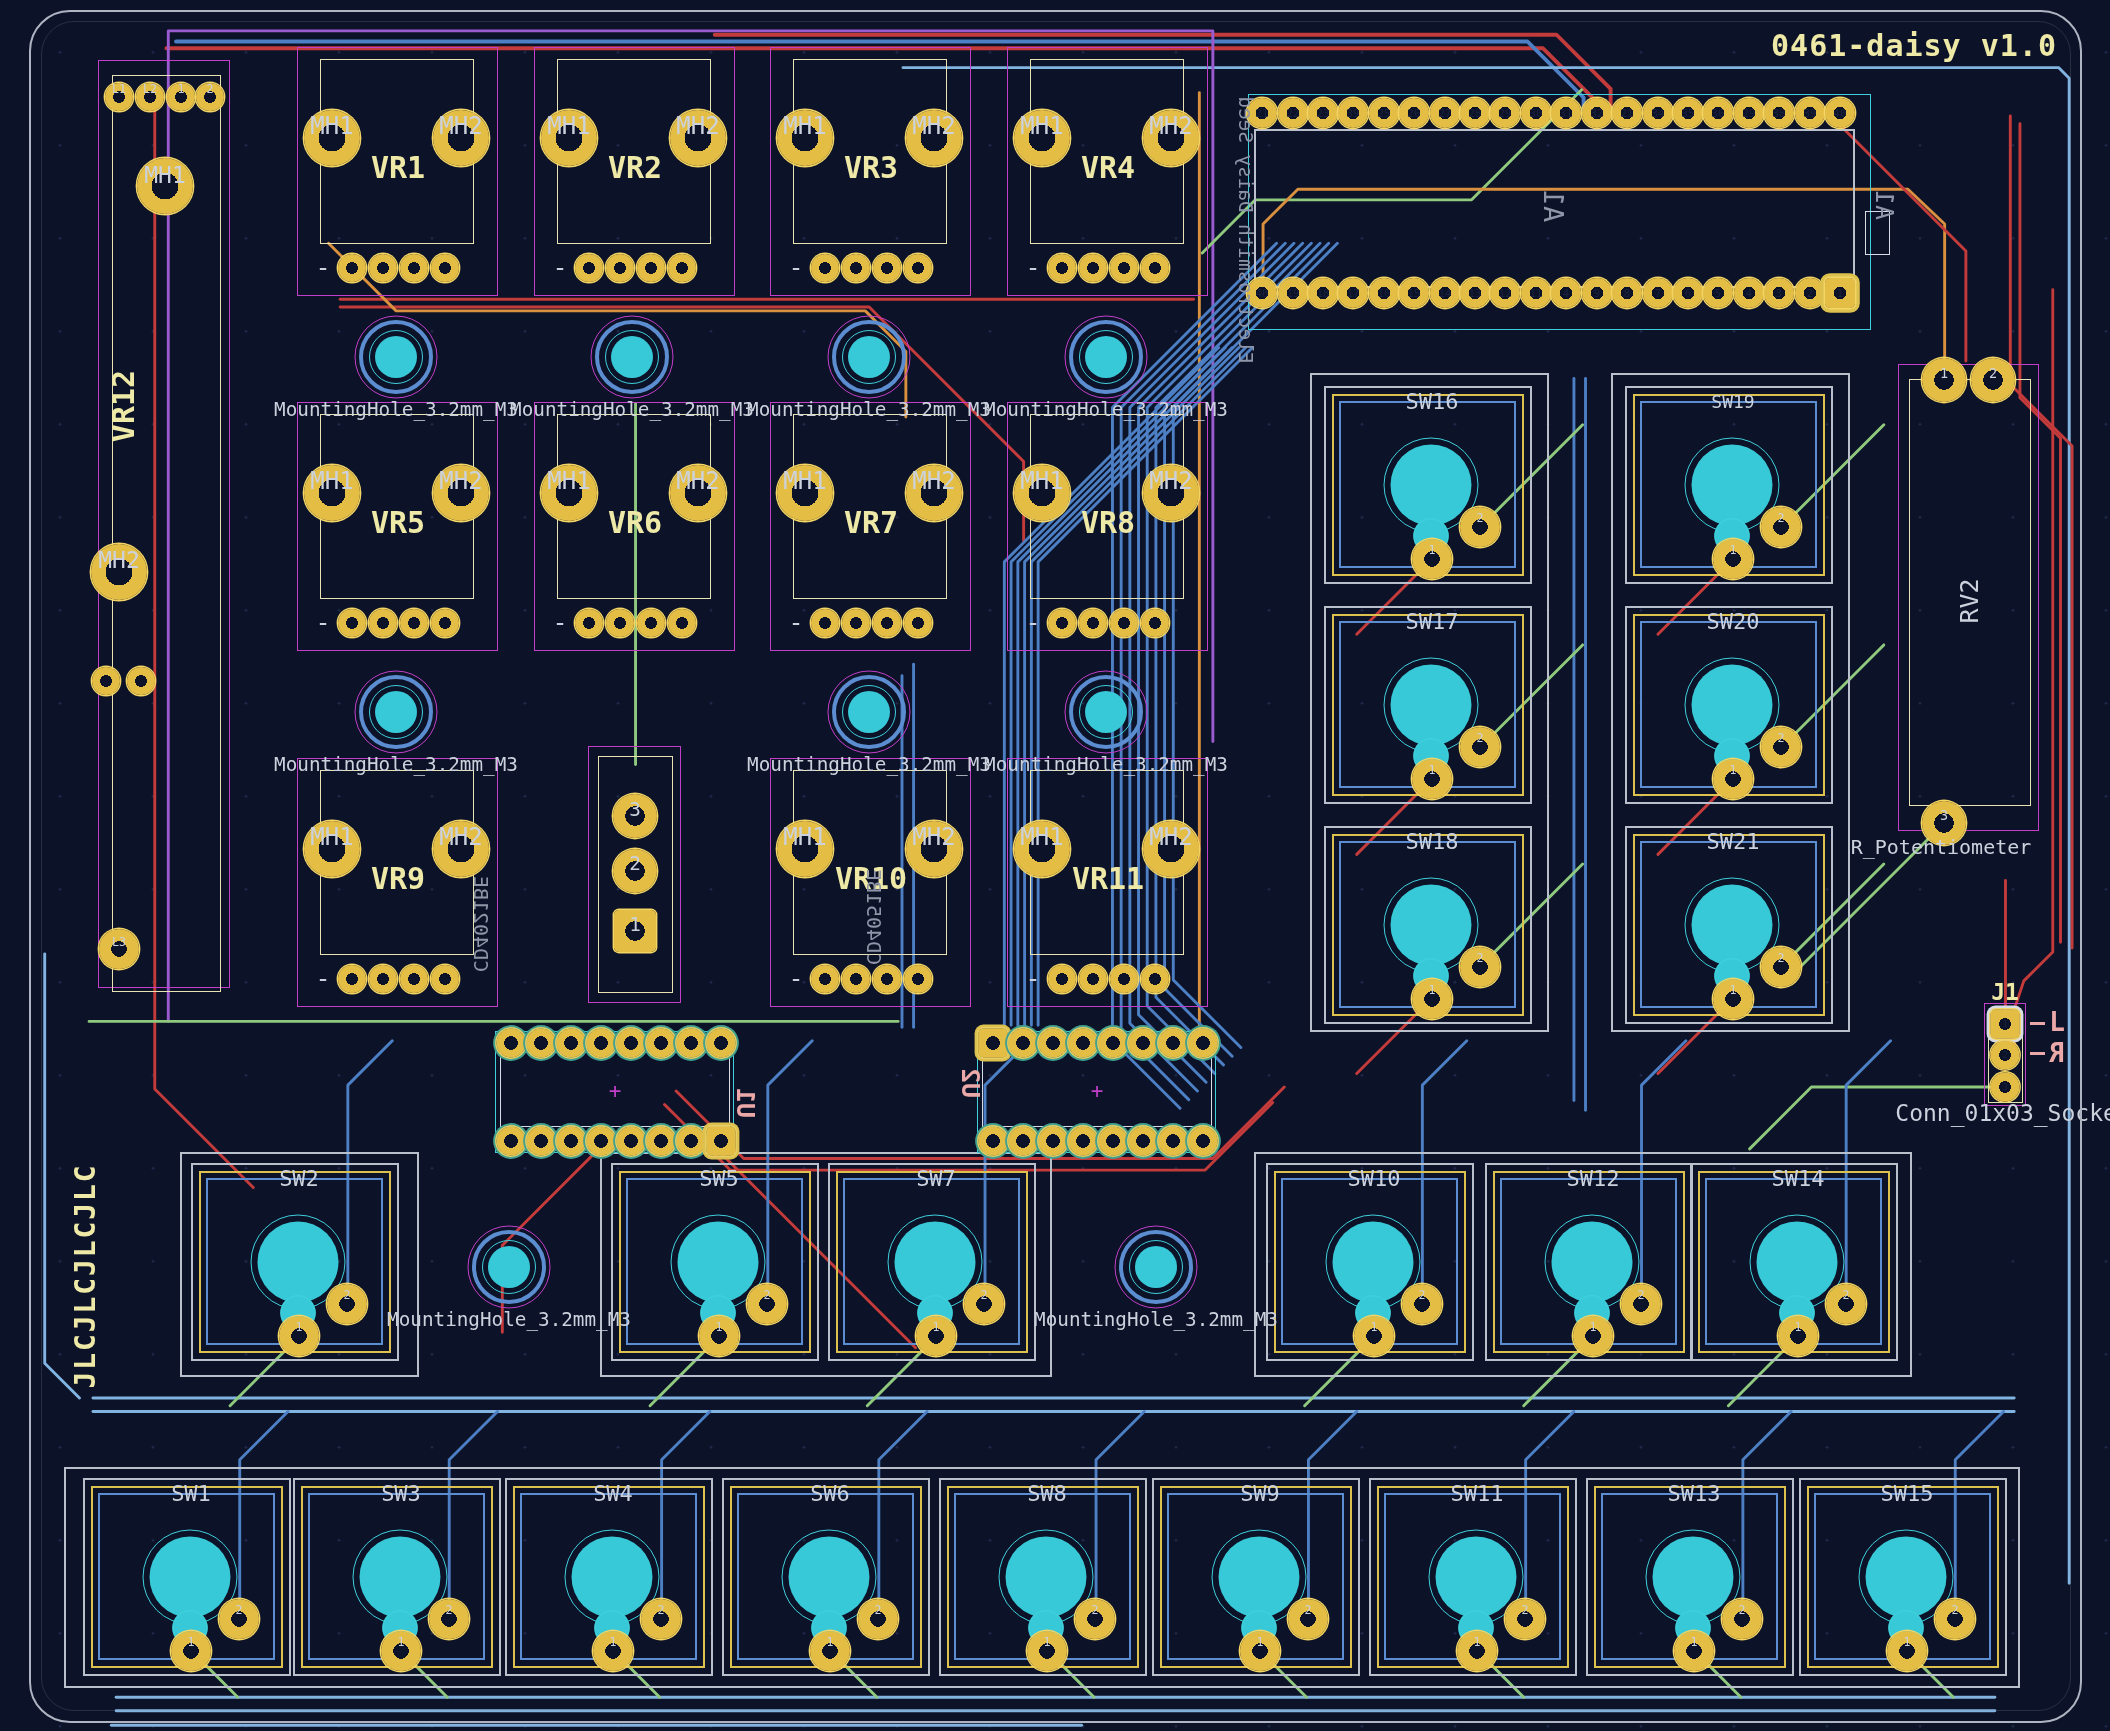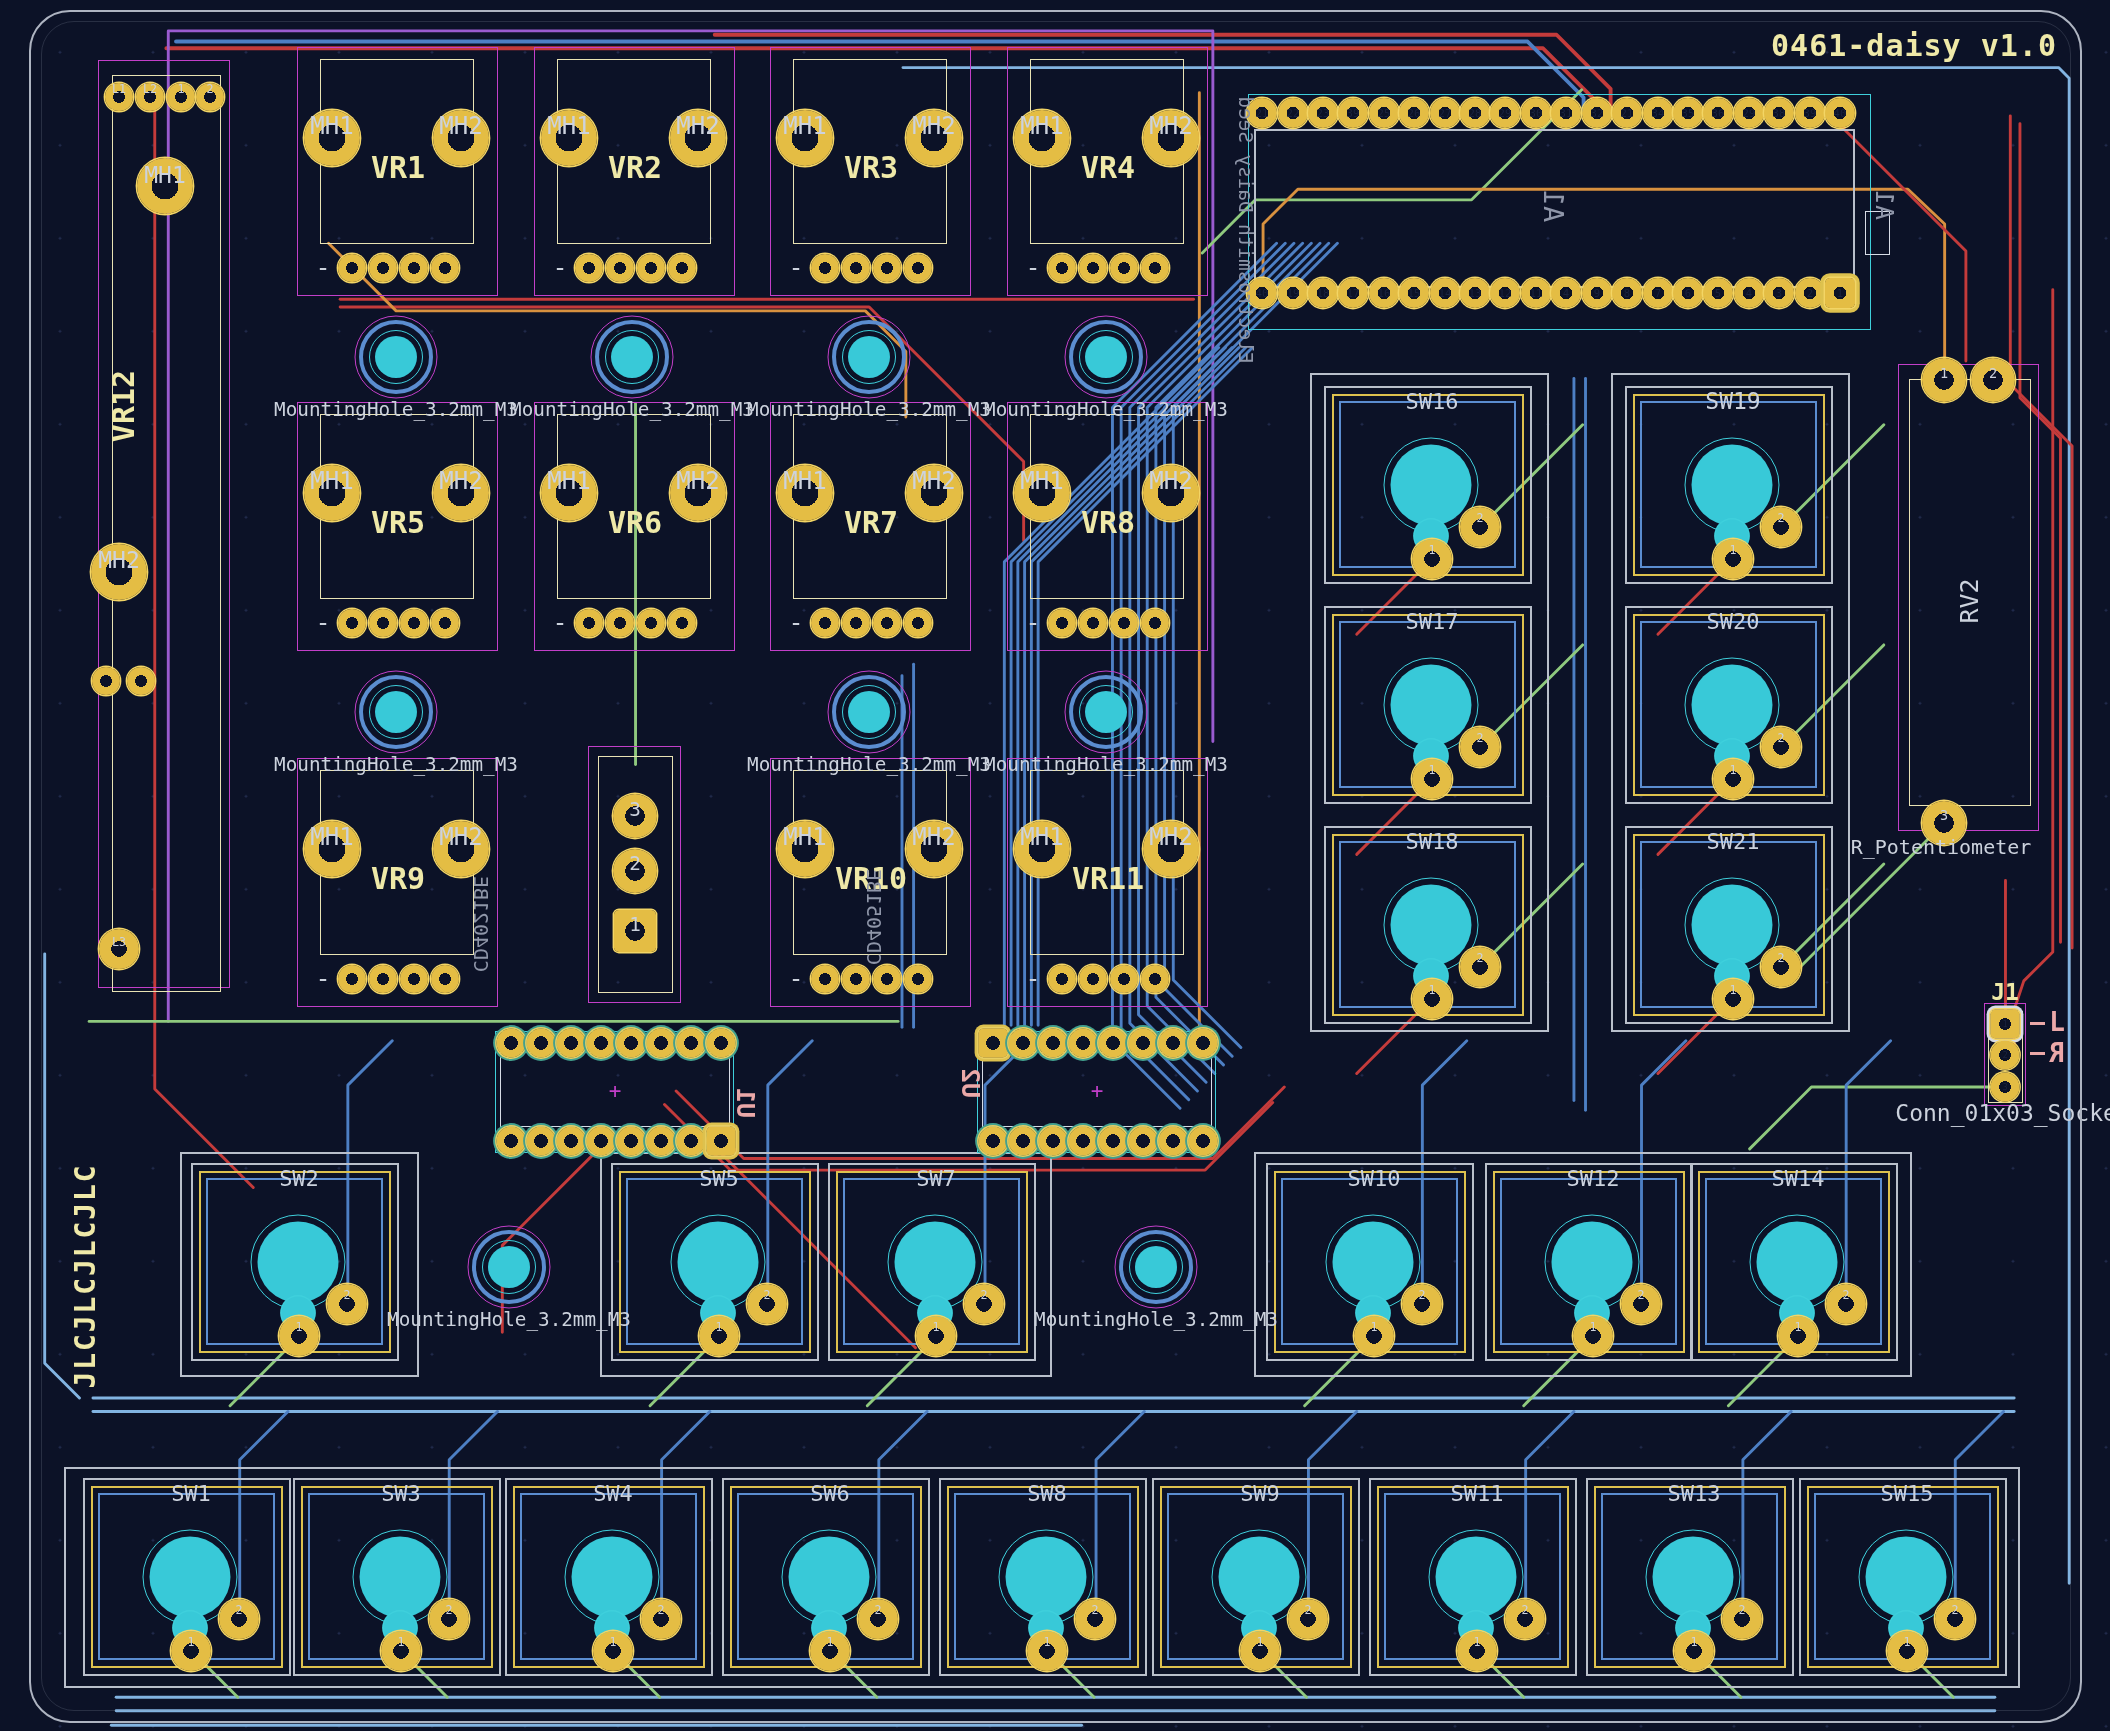--- a/index.html
+++ b/index.html
@@ -418,21 +418,21 @@
         <div class="rect r-silk" style="left: 0px; top: 0px; width: 208px; height: 198px;"></div>
         <div class="rect r-gold" style="left: 7.7px; top: 7.7px; width: 192px; height: 182px;"></div>
         <div class="rect r-blue" style="left: 15.4px; top: 15.4px; width: 177px; height: 167px;"></div>
         <div class="circ" style="left: 107px; top: 99px; width: 93px; height: 93px; border: 1.4px solid rgb(63, 208, 220);"></div>
         <div class="circ" style="left: 107px; top: 99px; width: 81px; height: 81px; background: rgb(56, 201, 216);"></div>
         <div class="circ" style="left: 107px; top: 150px; width: 33px; height: 33px; background: rgb(56, 201, 216); box-shadow: rgb(63, 208, 220) 0px 0px 0px 1.4px;"></div>
         <div class="pad pad-sw" style="left: 108px; top: 173px;"></div>
         <div class="pad pad-sw" style="left: 156px; top: 141px;"></div>
         <div class="t silk" style="left: 108px; top: 164px; font-size: 11.6px;">1</div>
         <div class="t silk" style="left: 156px; top: 132px; font-size: 11.6px;">2</div>
-        <div class="t silk" style="left: 108px; top: 14.5px; font-size: 23px;">SW19</div>
+        <div class="t silk" style="left: 108px; top: 14.5px; font-size: 18px;">SW19</div>
       </div>
       <div class="abs" style="left: 1625px; top: 606px; width: 211px; height: 202px;">
         <div class="rect r-silk" style="left: 0px; top: 0px; width: 208px; height: 198px;"></div>
         <div class="rect r-gold" style="left: 7.7px; top: 7.7px; width: 192px; height: 182px;"></div>
         <div class="rect r-blue" style="left: 15.4px; top: 15.4px; width: 177px; height: 167px;"></div>
         <div class="circ" style="left: 107px; top: 99px; width: 93px; height: 93px; border: 1.4px solid rgb(63, 208, 220);"></div>
         <div class="circ" style="left: 107px; top: 99px; width: 81px; height: 81px; background: rgb(56, 201, 216);"></div>
         <div class="circ" style="left: 107px; top: 150px; width: 33px; height: 33px; background: rgb(56, 201, 216); box-shadow: rgb(63, 208, 220) 0px 0px 0px 1.4px;"></div>
         <div class="pad pad-sw" style="left: 108px; top: 173px;"></div>
         <div class="pad pad-sw" style="left: 156px; top: 141px;"></div>

